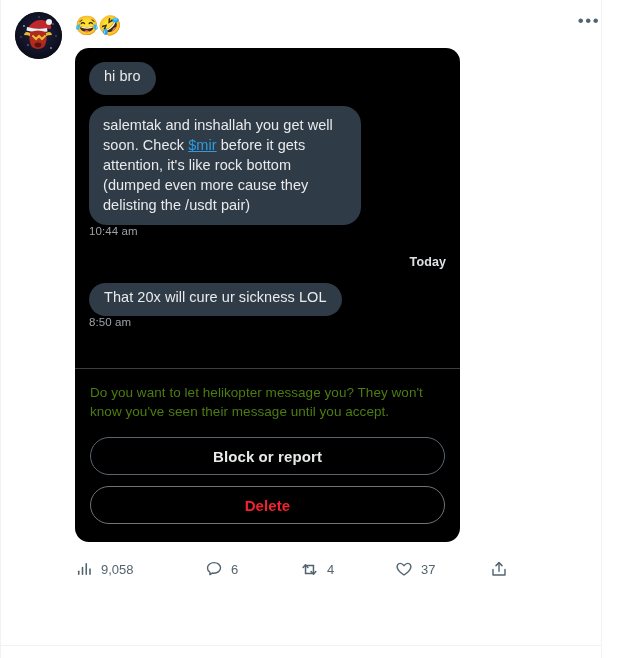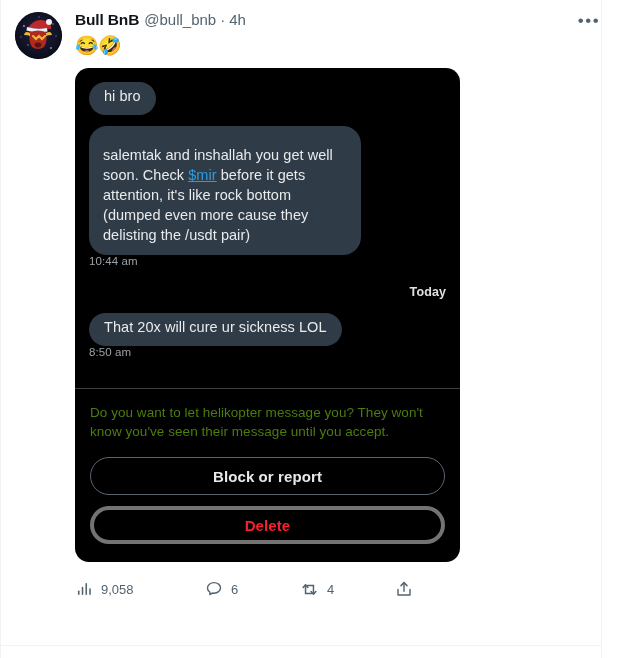--- a/index.html
+++ b/index.html
@@ -148,21 +148,21 @@
     min-height: 320px;
     box-sizing: border-box;
   }
 
   .bubble {
     background: #2f3b46;
     color: #e9eaec;
     border-radius: 18px;
     display: inline-block;
     max-width: 270px;
-    padding: 19px 14px 10px 14px;
+    padding: 9px 14px 10px 14px;
     font-size: 14.5px;
     line-height: 20px;
     box-sizing: border-box;
     letter-spacing: 0.05px;
   }
   .bubble.small { padding: 4px 15px 9px 15px; }
   .bubble.wide  { max-width: 272px; }
 
   .bubble-link {
     color: #2d9ce0;
@@ -217,21 +217,21 @@
     box-sizing: border-box;
     margin-top: 16px;
     letter-spacing: 0.1px;
   }
   .pill-btn.neutral {
     border: 1px solid #5b6570;
     color: #e7e9ea;
     background: transparent;
   }
   .pill-btn.danger {
-    border: 4px solid #737373;
+    border: 1px solid #737373;
     color: #f4212e;
     background: transparent;
     margin-top: 11px;
     margin-bottom: 2px;
   }
 
   
   .actions {
     display: flex;
     align-items: center;
@@ -304,26 +304,20 @@
           <path d="M31 21 q5 -3 6 2 q-4 0 -6 1 z" fill="#e8b931"></path>
 
           <path d="M18 24 l3 3 l3 -3 l3 3 l3 -3" stroke="#e8b931" stroke-width="2" fill="none" stroke-linecap="round"></path>
           <ellipse cx="23" cy="33" rx="3.4" ry="2.4" fill="#5d1410"></ellipse>
         </svg>
       </div>
     </div>
 
     <div class="content-col">
 
-      <div class="name-row">
-        <span class="display-name">Bull BnB</span>
-        <span class="handle">@bull_bnb</span>
-        <span class="dot-sep">·</span>
-        <span class="timestamp">4h</span>
-      </div>
 
 
       <div class="tweet-text">😂🤣</div>
 
       <div class="media-card">
 
         <div class="chat-area">
 
           <div>
             <div class="bubble small">hi bro</div>
@@ -388,20 +382,28 @@
               <path d="M4 9.5L7 6l3 3.5"></path>
               <path d="M7 17h7.5"></path>
               <path d="M17 7v10.5"></path>
               <path d="M20 14.5L17 18l-3-3.5"></path>
               <path d="M17 7H9.5"></path>
             </svg>
           </span>
           <span class="count">4</span>
         </div>
 
+        <div class="action like">
+          <span class="icon">
+            <svg width="18" height="18" viewBox="0 0 24 24" fill="none" stroke="#536471" stroke-width="1.9">
+              <path d="M12 20s-7.2-4.6-8.8-9C1.9 7.4 3.9 4.5 7 4.5c2 0 3.6 1.2 5 3 1.4-1.8 3-3 5-3 3.1 0 5.1 2.9 3.8 6.5-1.6 4.4-8.8 9-8.8 9z" stroke-linejoin="round"></path>
+            </svg>
+          </span>
+          <span class="count">37</span>
+        </div>
 
         <div class="action share">
           <span class="icon">
             <svg width="18" height="18" viewBox="0 0 24 24" fill="none" stroke="#536471" stroke-width="1.9" stroke-linecap="round" stroke-linejoin="round">
               <path d="M4 12.5V20h16v-7.5"></path>
               <path d="M12 15V3.5"></path>
               <path d="M8 7.5L12 3.5l4 4"></path>
             </svg>
           </span>
         </div>

